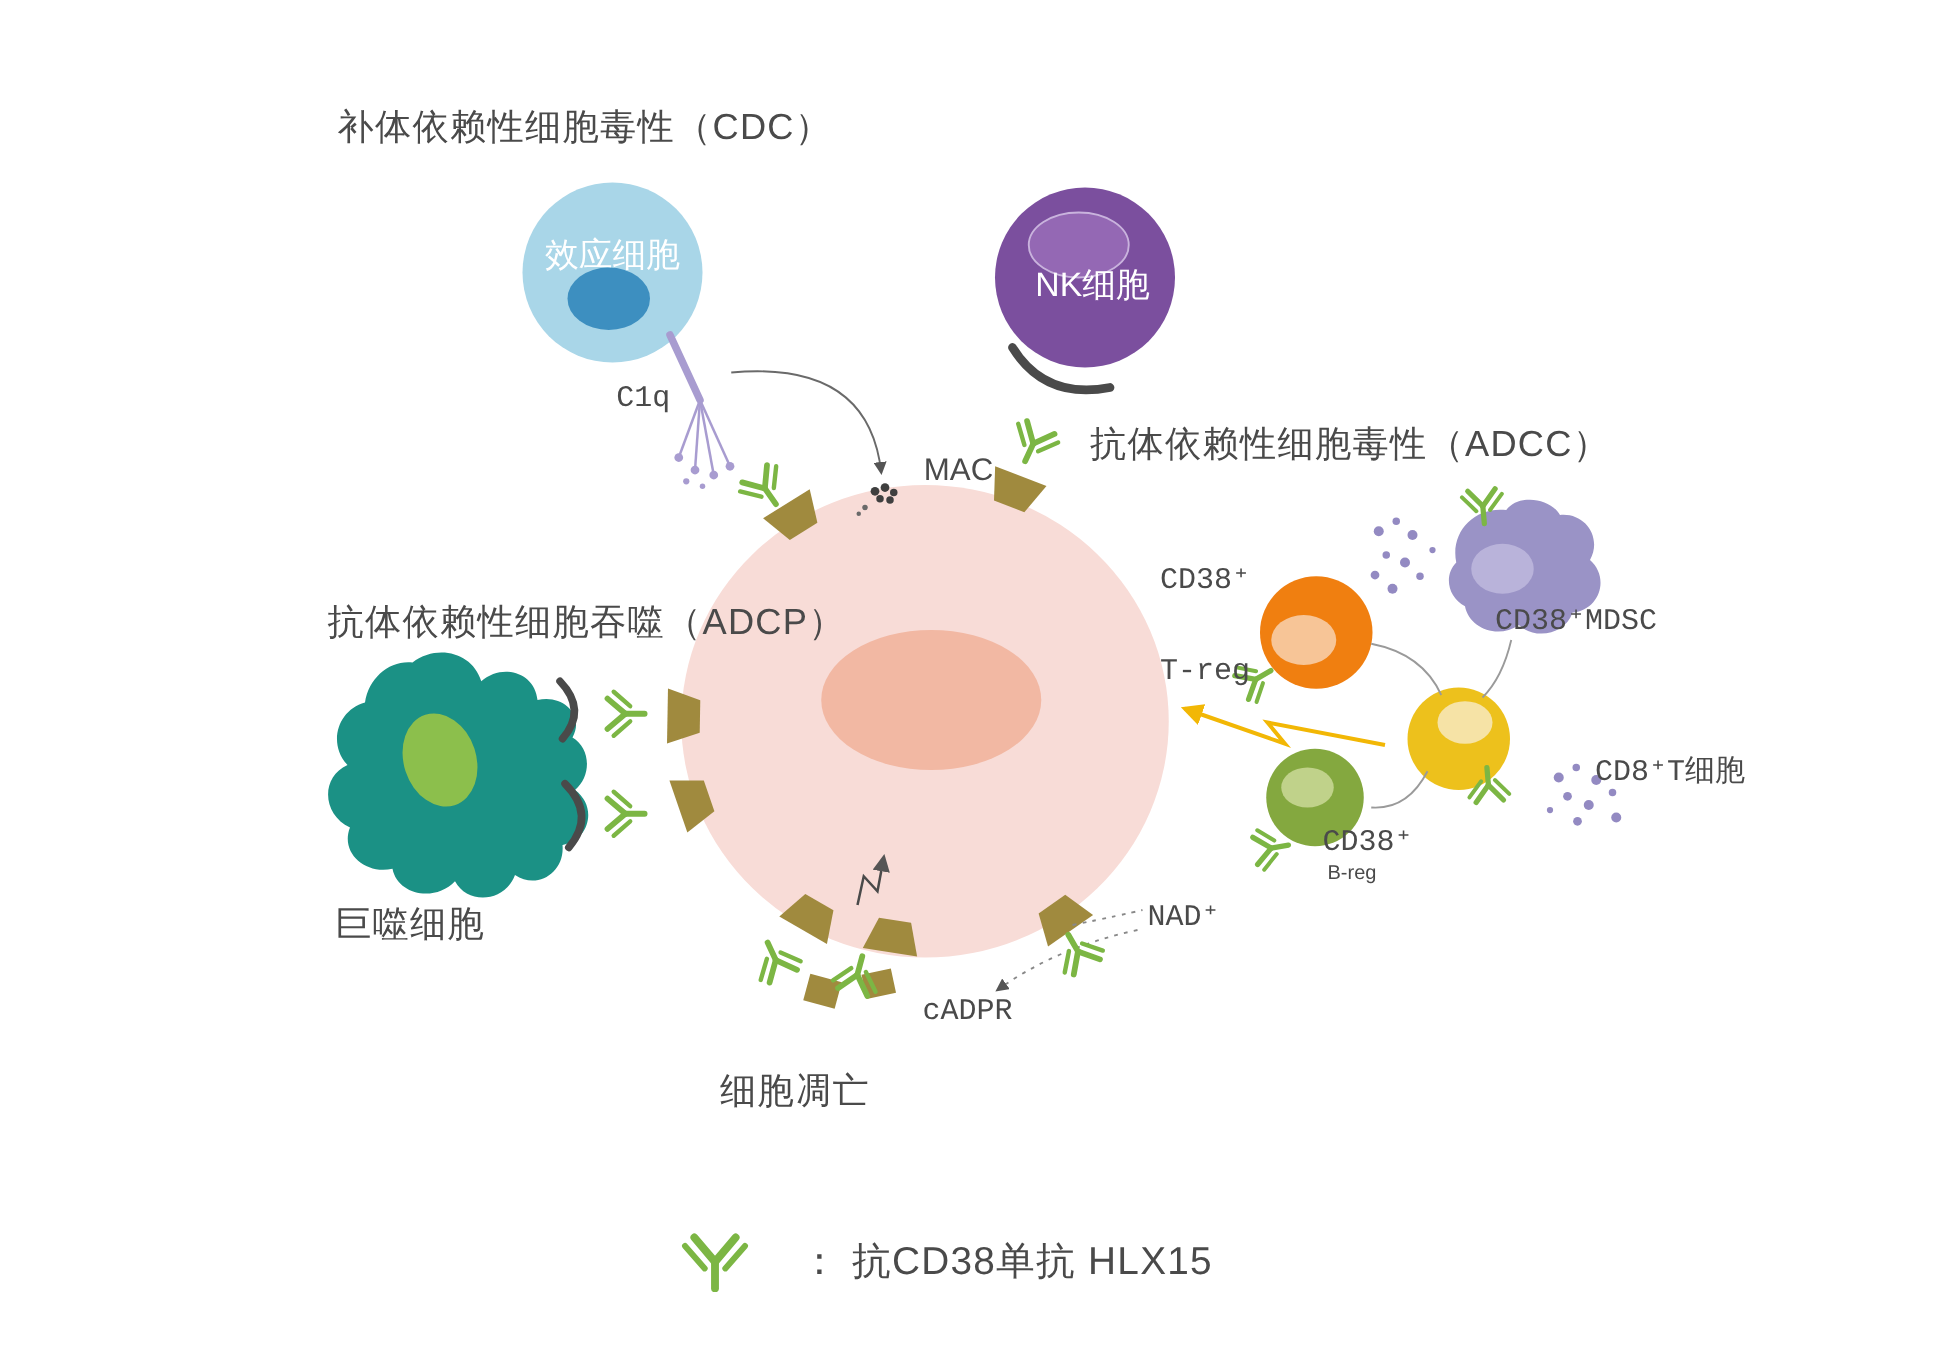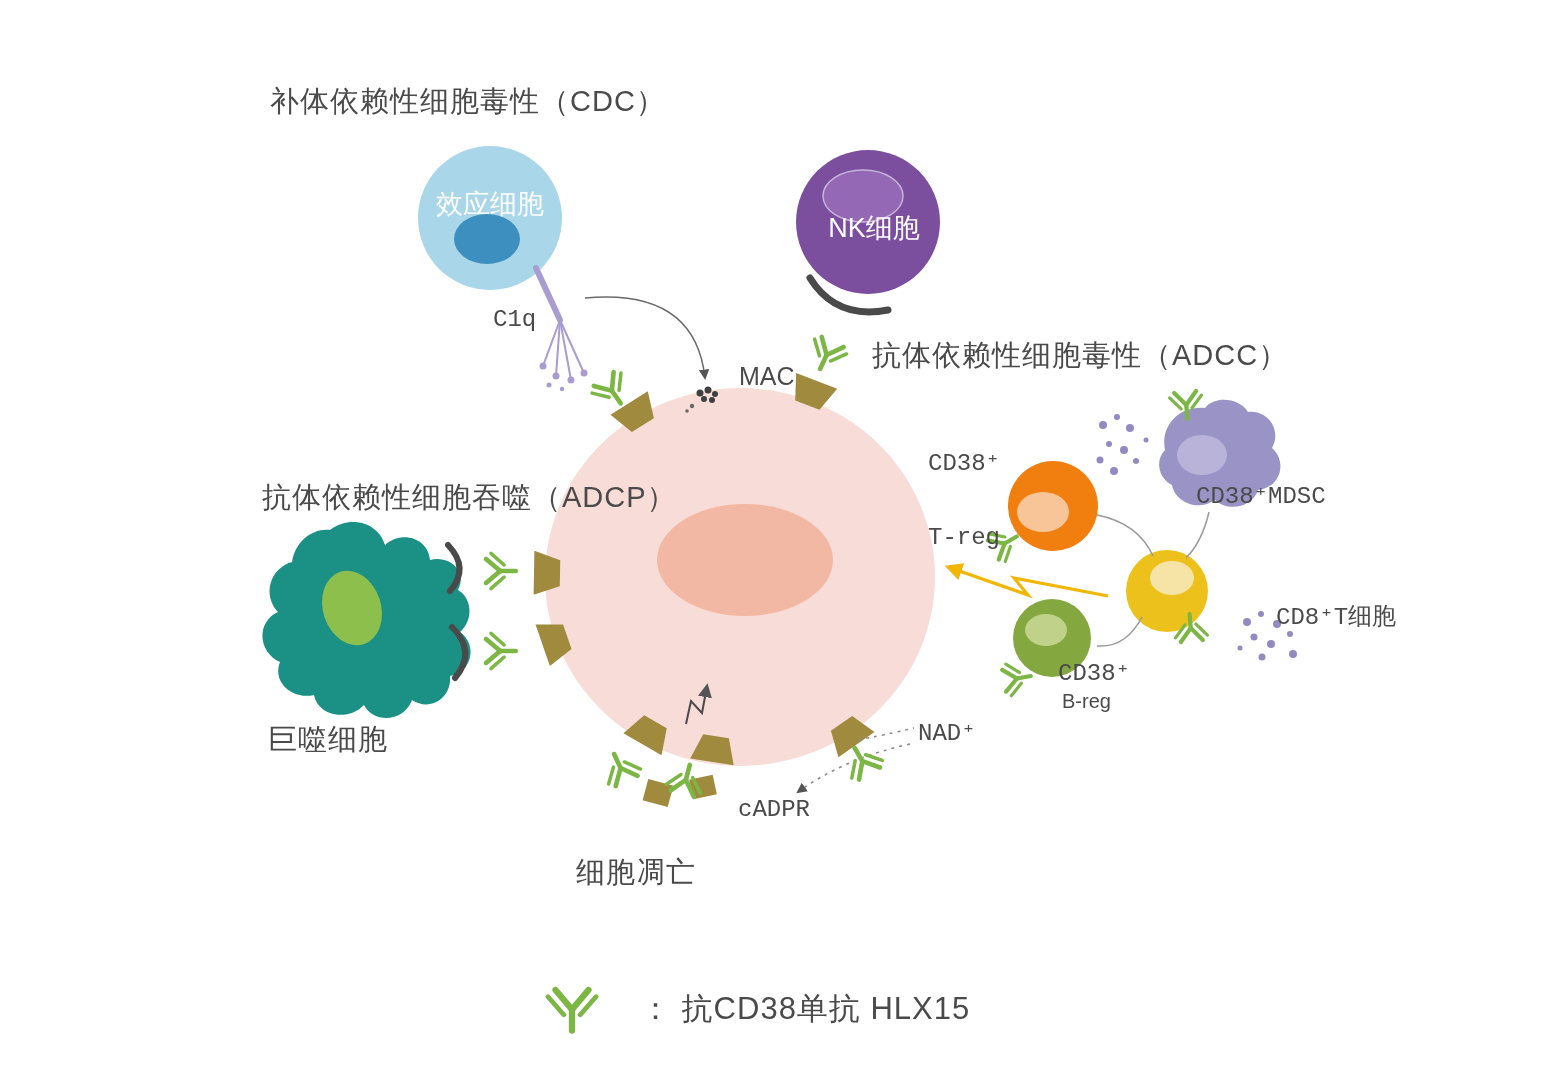--- a/index.html
+++ b/index.html
@@ -8,21 +8,21 @@
     width:1561px;height:1080px;
     background:#ffffff;
     overflow:hidden;
     font-family:"Liberation Sans","DejaVu Sans",sans-serif;
     color:#4a4a4a;
   }
   .stage svg.layer{position:absolute;left:0;top:0;}
   .lbl{position:absolute;font-size:29px;white-space:nowrap;color:#4a4a4a;letter-spacing:1px;}
   .lbl-md{position:absolute;font-size:24px;white-space:nowrap;color:#4a4a4a;font-family:Liberation Mono, monospace;}
   .lbl-sm{position:absolute;font-size:25px;white-space:nowrap;color:#4a4a4a;margin-left:16px;}
-  .lbl-xs{position:absolute;font-size:20px;white-space:nowrap;color:#4a4a4a;}
+  .lbl-xs{position:absolute;font-size:16px;white-space:nowrap;color:#4a4a4a;}
   .cell-lbl{position:absolute;font-size:27px;white-space:nowrap;color:#ffffff;transform:translateX(-50%);}
   .legend-lbl{position:absolute;font-size:31px;white-space:nowrap;color:#4a4a4a;letter-spacing:1px;margin-left:28px;}
 </style>
 </head>
 <body>
 
 <div class="stage">
 
   <svg class="layer" width="1561" height="1080" viewBox="0 0 1561 1080">
     <defs>

